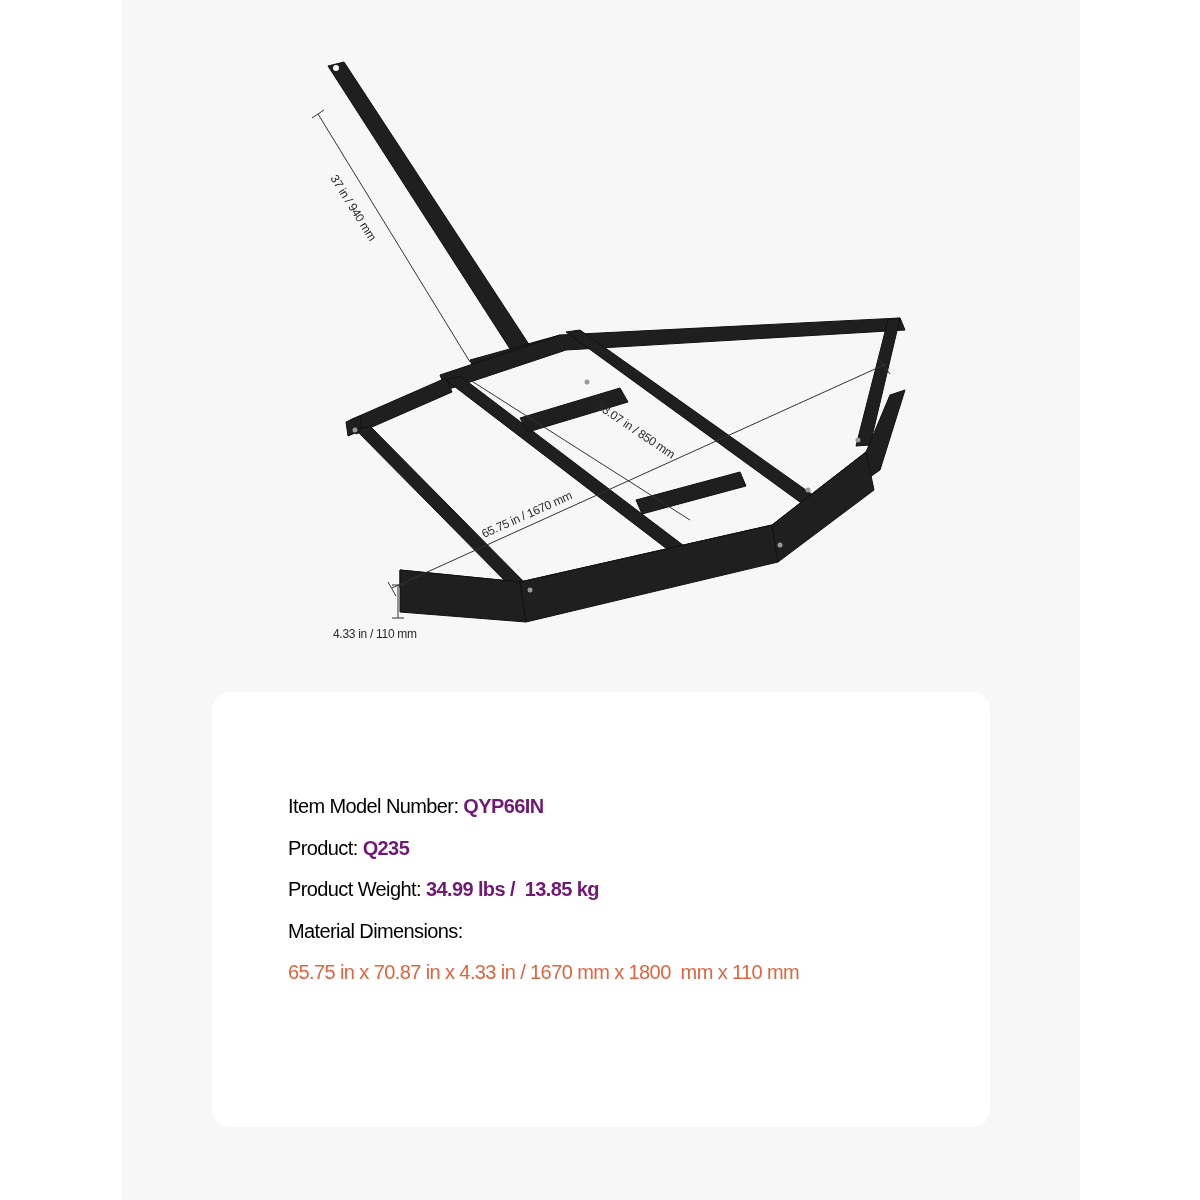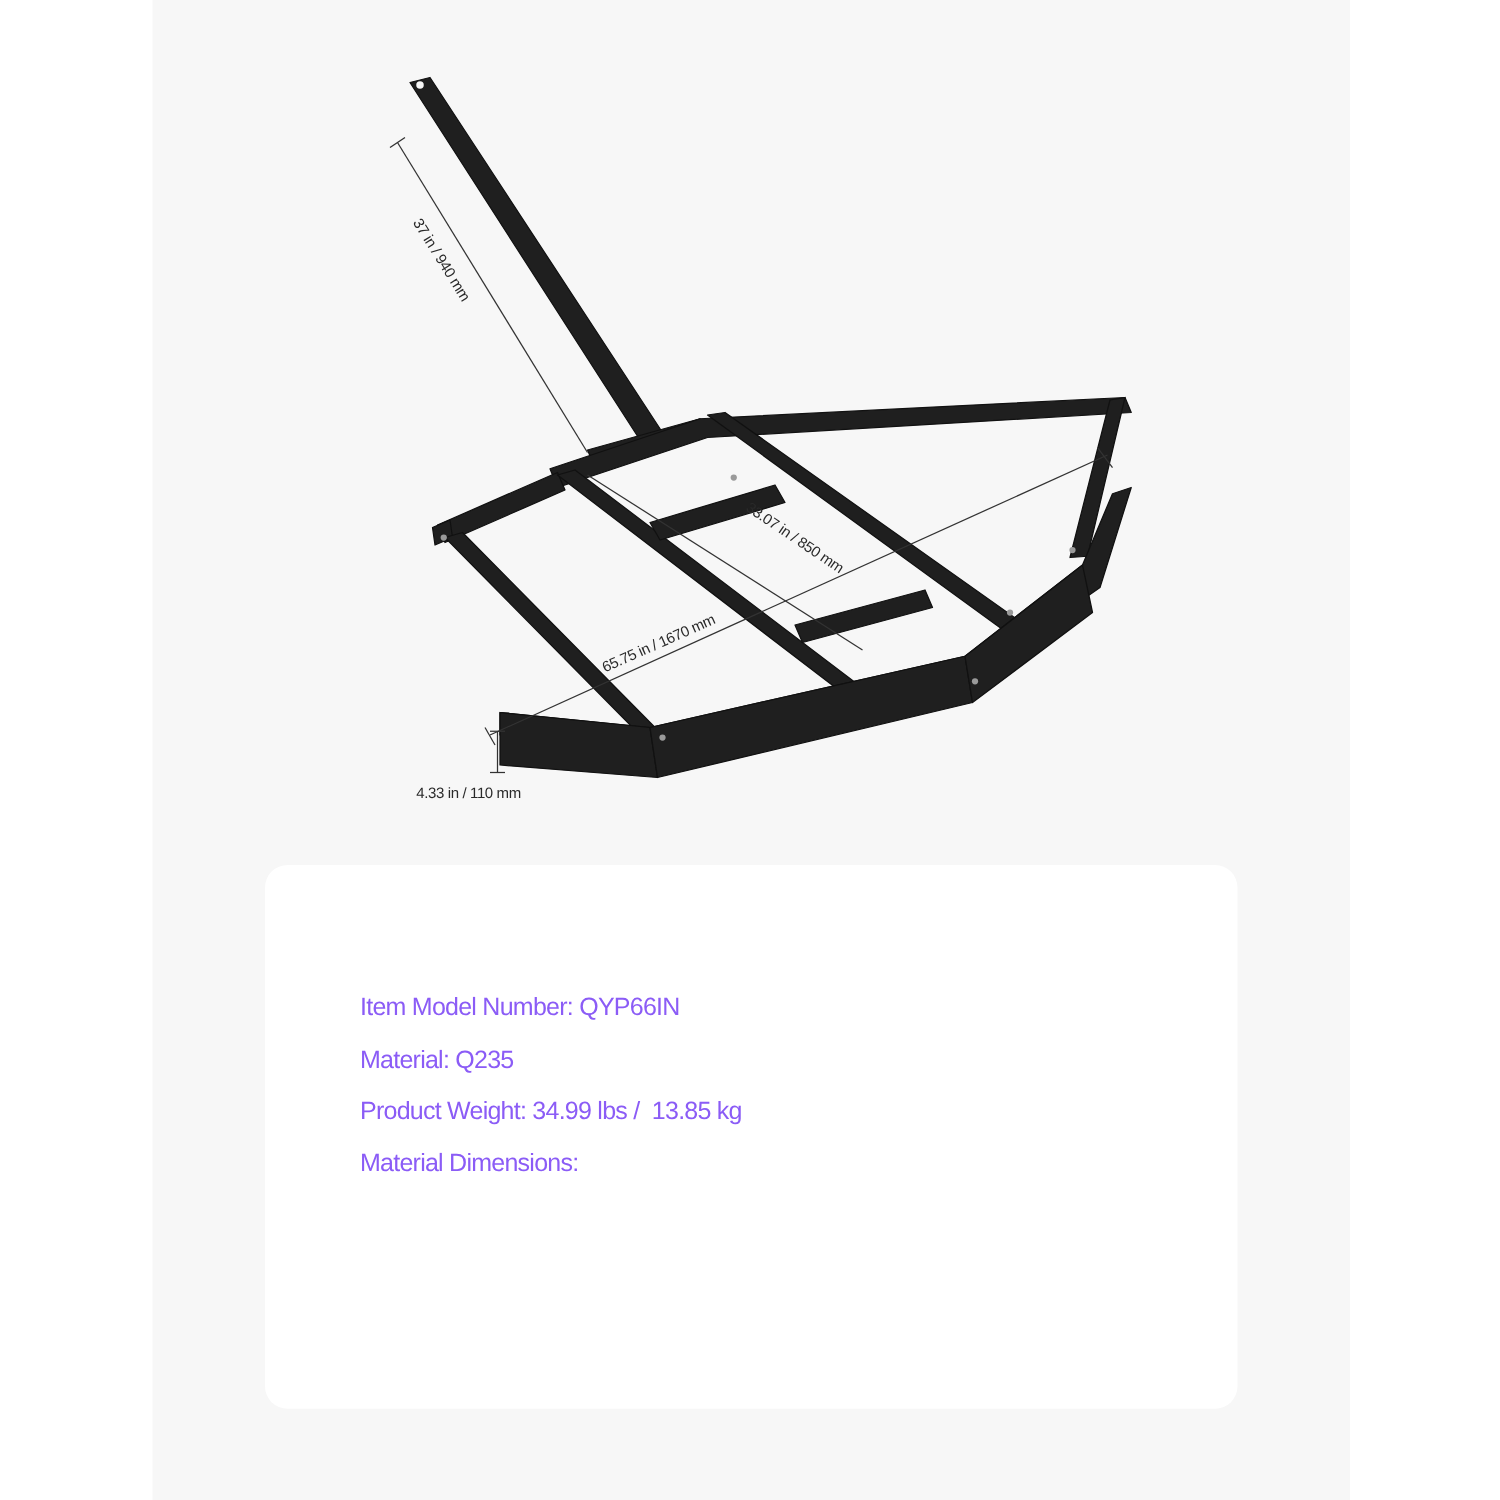--- a/index.html
+++ b/index.html
@@ -4,22 +4,22 @@
   <style>
     html, body { margin: 0; padding: 0; background: #ffffff; }
     body { width: 1200px; height: 1200px; position: relative; overflow: hidden; font-family: "Liberation Sans", sans-serif; }
     .panel { position: absolute; left: 122px; top: 0; width: 958px; height: 1200px; background: #f7f7f7; }
     .figure { position: absolute; left: 0; top: 0; width: 1200px; height: 680px; }
     .figure svg { position: absolute; left: 0; top: 0; }
     .dim-label { font-family: "Liberation Sans", sans-serif; font-size: 12px; fill: #2a2a2a; letter-spacing: -0.3px; }
     .card { position: absolute; left: 212px; top: 692px; width: 778px; height: 435px; background: #ffffff; border-radius: 18px; }
     .specs { position: absolute; left: 76px; top: 94px; }
     .spec-row { font-size: 20px; line-height: 41.5px; color: #2b2b2b; letter-spacing: -0.6px; white-space: nowrap; }
-    .spec-label { color: #8b5cf6; }
-    .spec-value { color: #8b5cf6; }
+    .spec-label { color: #000000; }
+    .spec-value { color: #701a75; font-weight: bold; }
     .dims-value { color: #e0643f; }
   </style>
 </head>
 <body>
 
 <div class="panel"></div>
 
 <div class="figure">
   <svg width="1200" height="680" viewBox="0 0 1200 680">
     <g fill="#1f1f1f" stroke="#111" stroke-width="1" stroke-linejoin="round">
@@ -79,22 +79,25 @@
     <text class="dim-label" x="333" y="638">4.33 in / 110 mm</text>
   </svg>
 </div>
 
 <div class="card">
   <div class="specs">
     <div class="spec-row">
       <span class="spec-label">Item Model Number: </span><span class="spec-value">QYP66IN</span>
     </div>
     <div class="spec-row">
-      <span class="spec-label">Material: </span><span class="spec-value">Q235</span>
+      <span class="spec-label">Product: </span><span class="spec-value">Q235</span>
     </div>
     <div class="spec-row">
       <span class="spec-label">Product Weight: </span><span class="spec-value" style="white-space:pre">34.99 lbs /  13.85 kg</span>
     </div>
     <div class="spec-row">
       <span class="spec-label">Material Dimensions:</span>
     </div>
+    <div class="spec-row">
+      <span class="dims-value" style="white-space:pre">65.75 in x 70.87 in x 4.33 in / 1670 mm x 1800  mm x 110 mm</span>
+    </div>
   </div>
 </div>
 
 </body></html>

